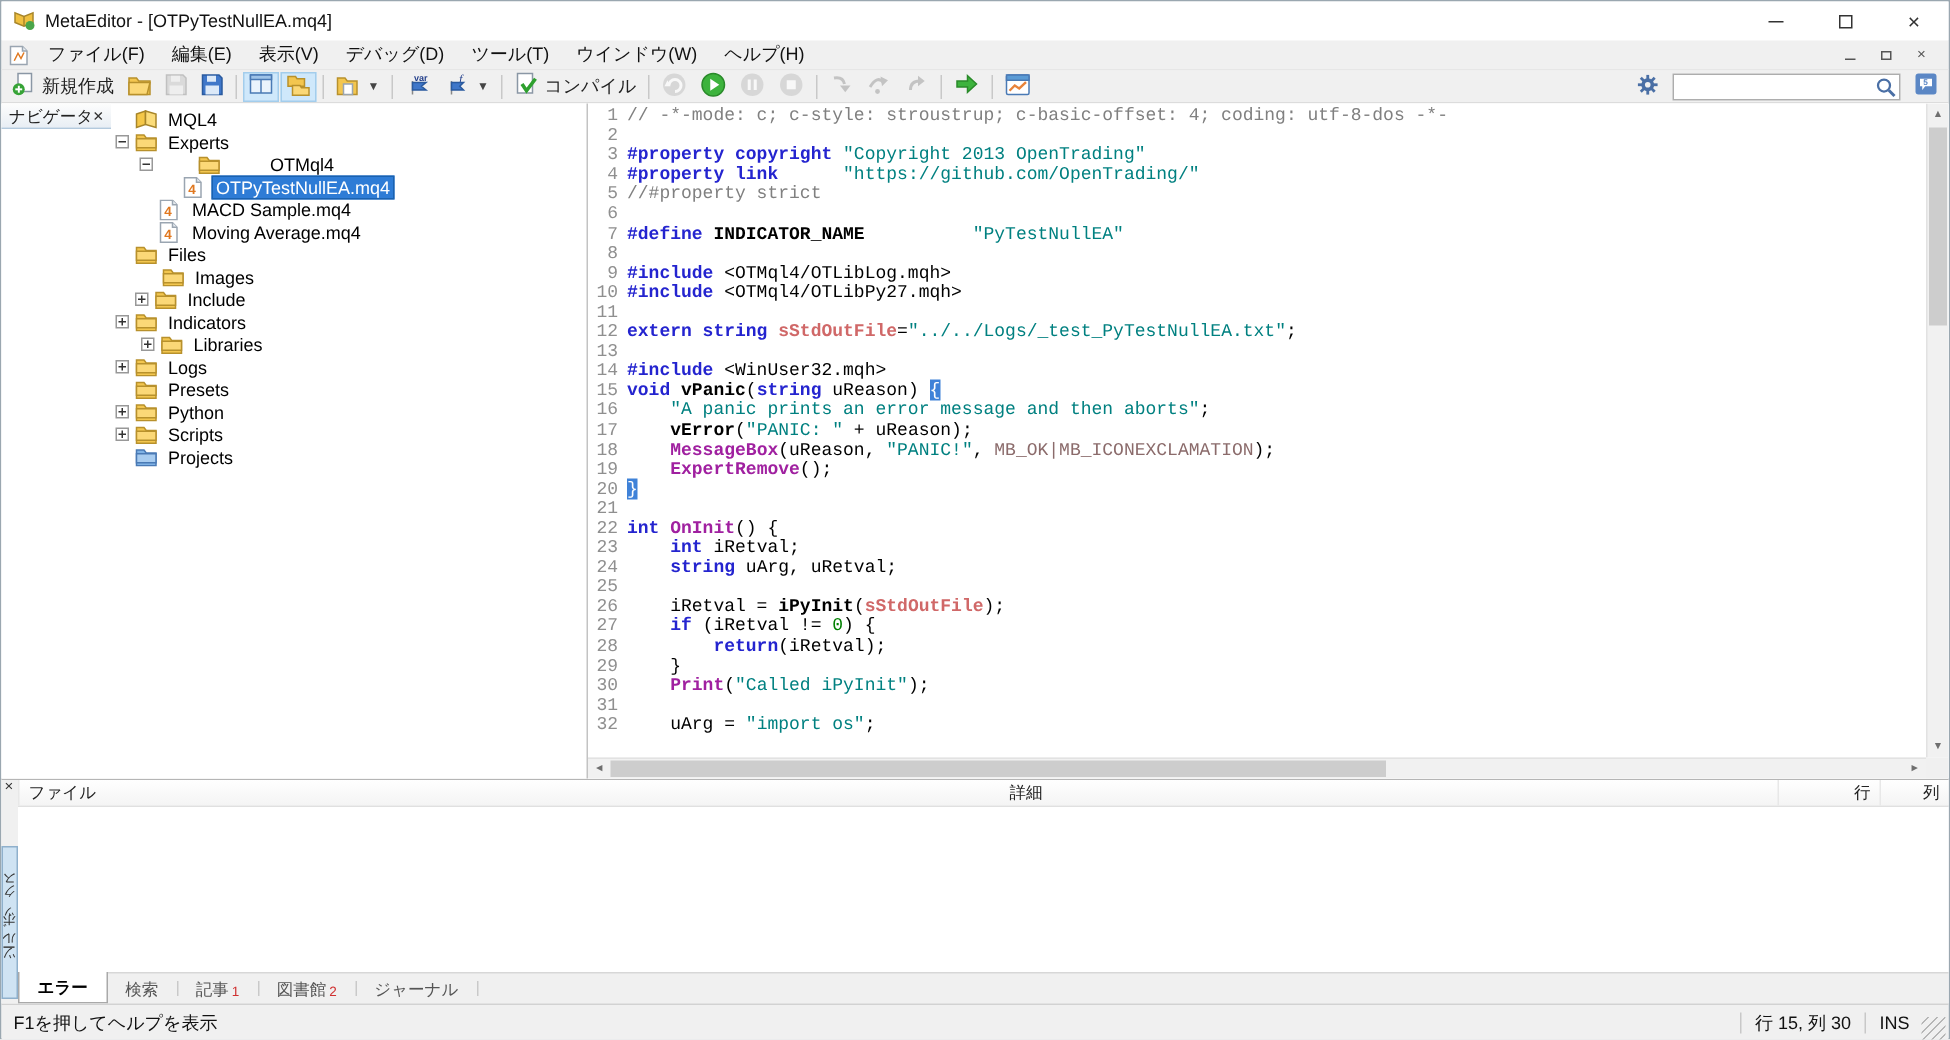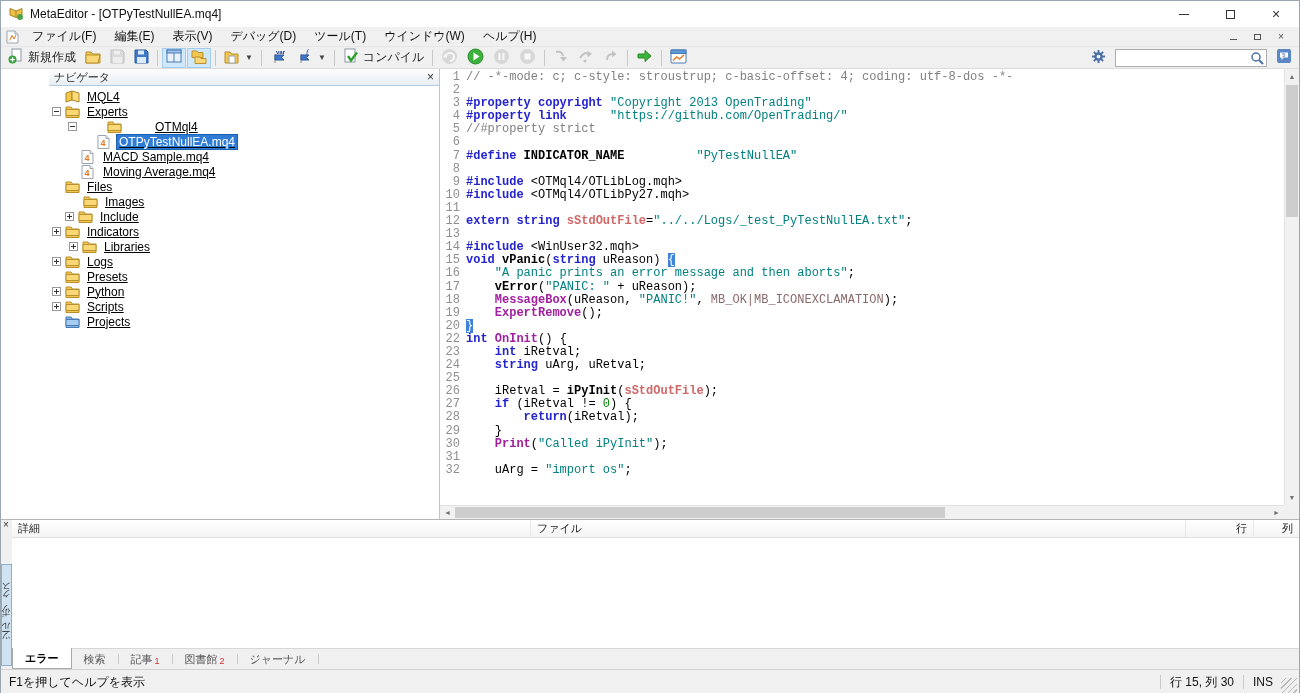--- a/index.html
+++ b/index.html
@@ -45,26 +45,26 @@
   .dd-caret { font-size:8px; color:#444; margin-left:1px; }
   .searchbox { width:152px; height:18px; background:#fff; border:1px solid #adadad;
     display:flex; align-items:center; margin:0 4px; }
   .searchbox input { flex:1; min-width:0; border:none; outline:none; font-size:11px; padding:0 4px;
     font-family:"Liberation Sans",sans-serif; background:transparent; }
   .searchbox .mag { flex:none; display:flex; padding-right:2px; }
 
   
   .main { flex:none; height:450px; display:flex; position:relative; background:#fff; }
 
-  .navigator { width:391px; flex:none; border-right:1px solid #c3c3c3; display:flex; flex-direction:column; background:#fff;margin-left:48px; }
+  .navigator { width:391px; flex:none; border-right:1px solid #c3c3c3; display:flex; flex-direction:row; background:#fff; }
   .nav-header { height:17px; flex:none; background:linear-gradient(#fdfdfd,#e8eef4); border-bottom:1px solid #b3c9dd;
     display:flex; align-items:center; padding:0 5px; font-size:11px; color:#222; }
   .nav-close { margin-left:auto; color:#333; font-size:12px; line-height:1; }
   .nav-tree { flex:1; padding-top:3px; font-size:12px; overflow:hidden; }
-  .tree-row { height:15px; display:flex; align-items:center; white-space:nowrap;text-decoration:underline; }
+  .tree-row { height:15px; display:flex; align-items:center; white-space:nowrap; }
   .exp { width:9px; height:9px; border:1px solid #989898; background:#fff; position:relative; margin-right:4px; flex:none; }
   .exp::before { content:""; position:absolute; left:1px; right:1px; top:3px; height:1px; background:#333; }
   .exp.plus::after { content:""; position:absolute; top:1px; bottom:1px; left:3px; width:1px; background:#333; }
   .exp-spacer { width:13px; flex:none; }
   .tree-icon { width:16px; flex:none; display:flex; align-items:center; margin-right:3px; }
   .tree-label { padding:0 2px; border:1px solid transparent; }
   .tree-label.selected { background:#2e7cd6; color:#fff; border-color:#1a62b0; }
 
   .editor { flex:1; position:relative; background:#fff; overflow:hidden; }
   .code-area { position:absolute; top:0; left:0; right:15px; bottom:14px; overflow:hidden; padding-top:2px;
@@ -535,20 +535,21 @@
           <div class="code-line"><span class="ln">11</span><span></span></div>
           <div class="code-line"><span class="ln">12</span><span><span class="tk-k">extern string </span><span class="tk-v">sStdOutFile</span><span class="tk-p">=</span><span class="tk-s">"../../Logs/_test_PyTestNullEA.txt"</span><span class="tk-p">;</span></span></div>
           <div class="code-line"><span class="ln">13</span><span></span></div>
           <div class="code-line"><span class="ln">14</span><span><span class="tk-k">#include </span><span class="tk-p">&lt;WinUser32.mqh&gt;</span></span></div>
           <div class="code-line"><span class="ln">15</span><span><span class="tk-k">void </span><span class="tk-d">vPanic</span><span class="tk-p">(</span><span class="tk-k">string</span><span class="tk-p"> uReason) </span><span class="tk-h">{</span></span></div>
           <div class="code-line"><span class="ln">16</span><span><span class="tk-p">    </span><span class="tk-s">"A panic prints an error message and then aborts"</span><span class="tk-p">;</span></span></div>
           <div class="code-line"><span class="ln">17</span><span><span class="tk-p">    </span><span class="tk-d">vError</span><span class="tk-p">(</span><span class="tk-s">"PANIC: "</span><span class="tk-p"> + uReason);</span></span></div>
           <div class="code-line"><span class="ln">18</span><span><span class="tk-p">    </span><span class="tk-f">MessageBox</span><span class="tk-p">(uReason, </span><span class="tk-s">"PANIC!"</span><span class="tk-p">, </span><span class="tk-m">MB_OK|MB_ICONEXCLAMATION</span><span class="tk-p">);</span></span></div>
           <div class="code-line"><span class="ln">19</span><span><span class="tk-p">    </span><span class="tk-f">ExpertRemove</span><span class="tk-p">();</span></span></div>
           <div class="code-line"><span class="ln">20</span><span><span class="tk-h">}</span></span></div>
+          <div class="code-line"><span class="ln">21</span><span></span></div>
           <div class="code-line"><span class="ln">22</span><span><span class="tk-k">int </span><span class="tk-f">OnInit</span><span class="tk-p">() {</span></span></div>
           <div class="code-line"><span class="ln">23</span><span><span class="tk-p">    </span><span class="tk-k">int</span><span class="tk-p"> iRetval;</span></span></div>
           <div class="code-line"><span class="ln">24</span><span><span class="tk-p">    </span><span class="tk-k">string</span><span class="tk-p"> uArg, uRetval;</span></span></div>
           <div class="code-line"><span class="ln">25</span><span></span></div>
           <div class="code-line"><span class="ln">26</span><span><span class="tk-p">    iRetval = </span><span class="tk-d">iPyInit</span><span class="tk-p">(</span><span class="tk-v">sStdOutFile</span><span class="tk-p">);</span></span></div>
           <div class="code-line"><span class="ln">27</span><span><span class="tk-p">    </span><span class="tk-k">if</span><span class="tk-p"> (iRetval != </span><span class="tk-num">0</span><span class="tk-p">) {</span></span></div>
           <div class="code-line"><span class="ln">28</span><span><span class="tk-p">        </span><span class="tk-k">return</span><span class="tk-p">(iRetval);</span></span></div>
           <div class="code-line"><span class="ln">29</span><span><span class="tk-p">    }</span></span></div>
           <div class="code-line"><span class="ln">30</span><span><span class="tk-p">    </span><span class="tk-f">Print</span><span class="tk-p">(</span><span class="tk-s">"Called iPyInit"</span><span class="tk-p">);</span></span></div>
           <div class="code-line"><span class="ln">31</span><span></span></div>
@@ -570,22 +571,22 @@
 
   <div class="toolbox">
     <div class="tbx-left">
       <div class="tbx-close">×</div>
       <div class="tbx-vtab">
           <span>ツールボックス</span>
         </div>
     </div>
     <div class="tbx-main">
       <div class="tbx-header">
+        <div class="col c2">ファイル</div>
         <div class="col c1">詳細</div>
-        <div class="col c2">ファイル</div>
         <div class="col c3">行</div>
         <div class="col c4">列</div>
       </div>
       <div class="tbx-content"></div>
       <div class="tbx-tabs" id="tbx-tabs">
           <div class="tbx-tab active">
             <span>エラー</span>
           </div>
           <div class="tbx-tab">
             <span>検索</span>

